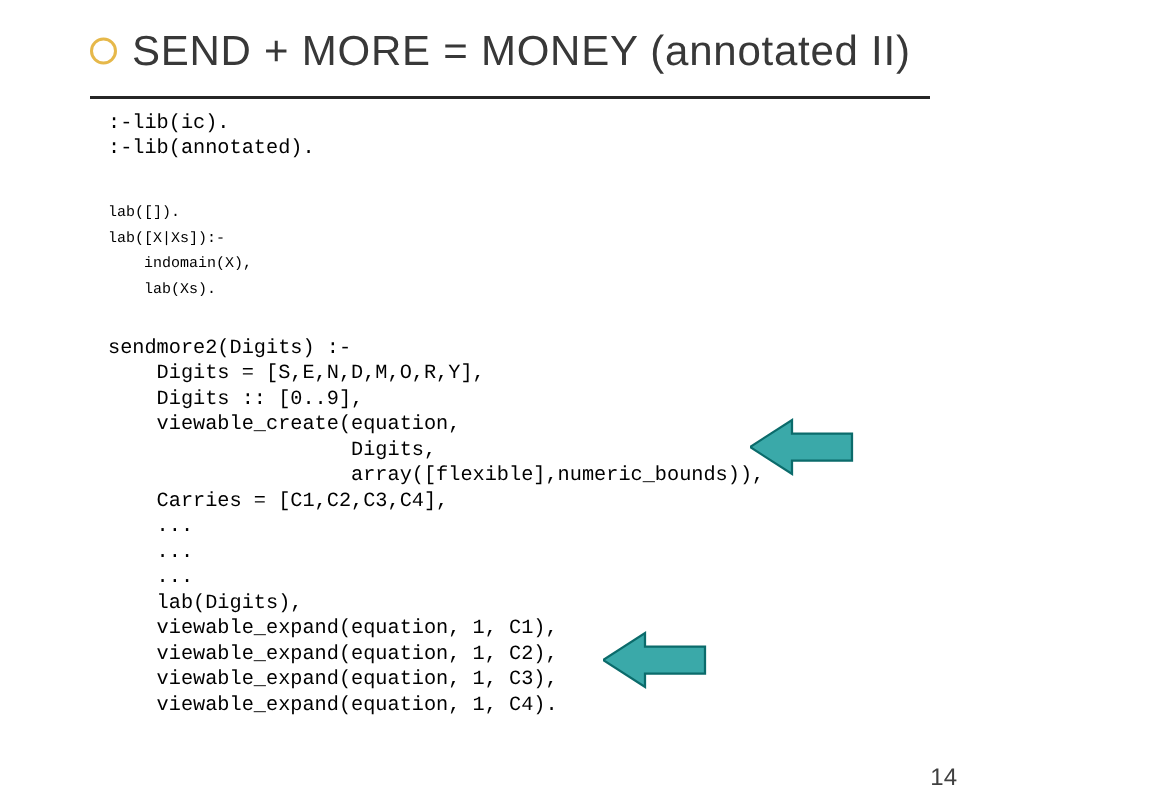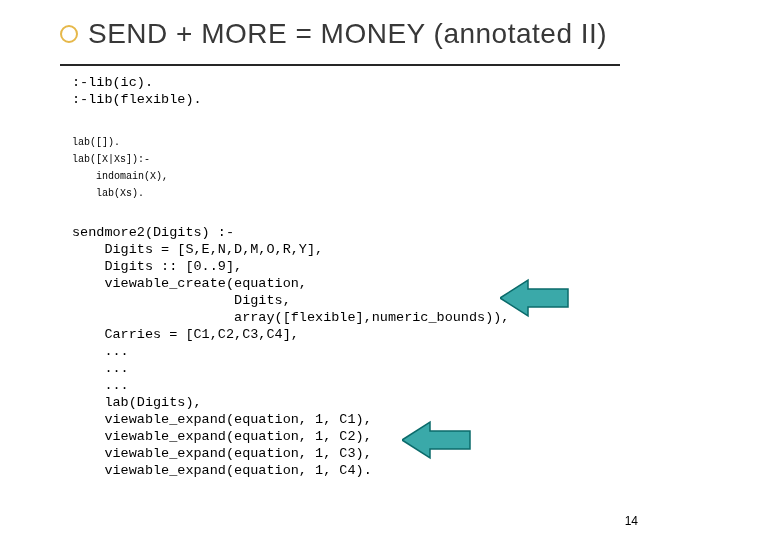--- a/index.html
+++ b/index.html
@@ -5,38 +5,38 @@
   * { margin: 0; padding: 0; box-sizing: border-box; }
   html, body { width: 780px; height: 540px; background: #fff; font-family: Arial, Helvetica, sans-serif; overflow: hidden; }
   .slide { position: relative; width: 660px; height: 540px; border-radius: 14px; }
   .title-row { position: absolute; top: 18px; left: 60px; right: 40px; display: flex; align-items: center; }
   .bullet-icon { width: 18px; height: 18px; border: 2px solid #e6b84a; border-radius: 50%; margin-right: 10px; flex-shrink: 0; }
   .title { font-size: 28px; color: #383838; font-weight: 400; letter-spacing: 0.5px; }
   .hr { position: absolute; top: 64px; left: 60px; right: 40px; height: 2px; background: #262626; }
   .code1 { position: absolute; top: 74px; left: 72px; font-family: "Courier New", Courier, monospace; font-size: 13.5px; line-height: 17px; white-space: pre; color: #000; }
   .code2 { position: absolute; top: 134px; left: 72px; font-family: "Courier New", Courier, monospace; font-size: 10px; line-height: 17px; white-space: pre; color: #000000; }
   .code3 { position: absolute; top: 224px; left: 72px; font-family: "Courier New", Courier, monospace; font-size: 13.5px; line-height: 17px; white-space: pre; color: #000000; }
-  .pagenum { position: absolute; bottom: 12px; right: 22px; font-size: 12px; color: #000000; }
+  .pagenum { position: absolute; bottom: 12px; right: 22px; font-size: 16px; color: #404040; }
   .arrow { position: absolute; }
   .arrow svg { display: block; }
 </style>
 </head>
 <body>
 
 <div class="slide">
 
   <div class="title-row">
     <span class="bullet-icon"></span>
     <span class="title">SEND + MORE = MONEY (annotated II)</span>
   </div>
 
   <div class="hr"></div>
 
   <pre class="code1">:-lib(ic).
-:-lib(flexible).</pre>
+:-lib(annotated).</pre>
   <pre class="code2">lab([]).
 lab([X|Xs]):-
     indomain(X),
     lab(Xs).</pre>
   <pre class="code3">sendmore2(Digits) :-
     Digits = [S,E,N,D,M,O,R,Y],
     Digits :: [0..9],
     viewable_create(equation,
                     Digits,
                     array([flexible],numeric_bounds)),

